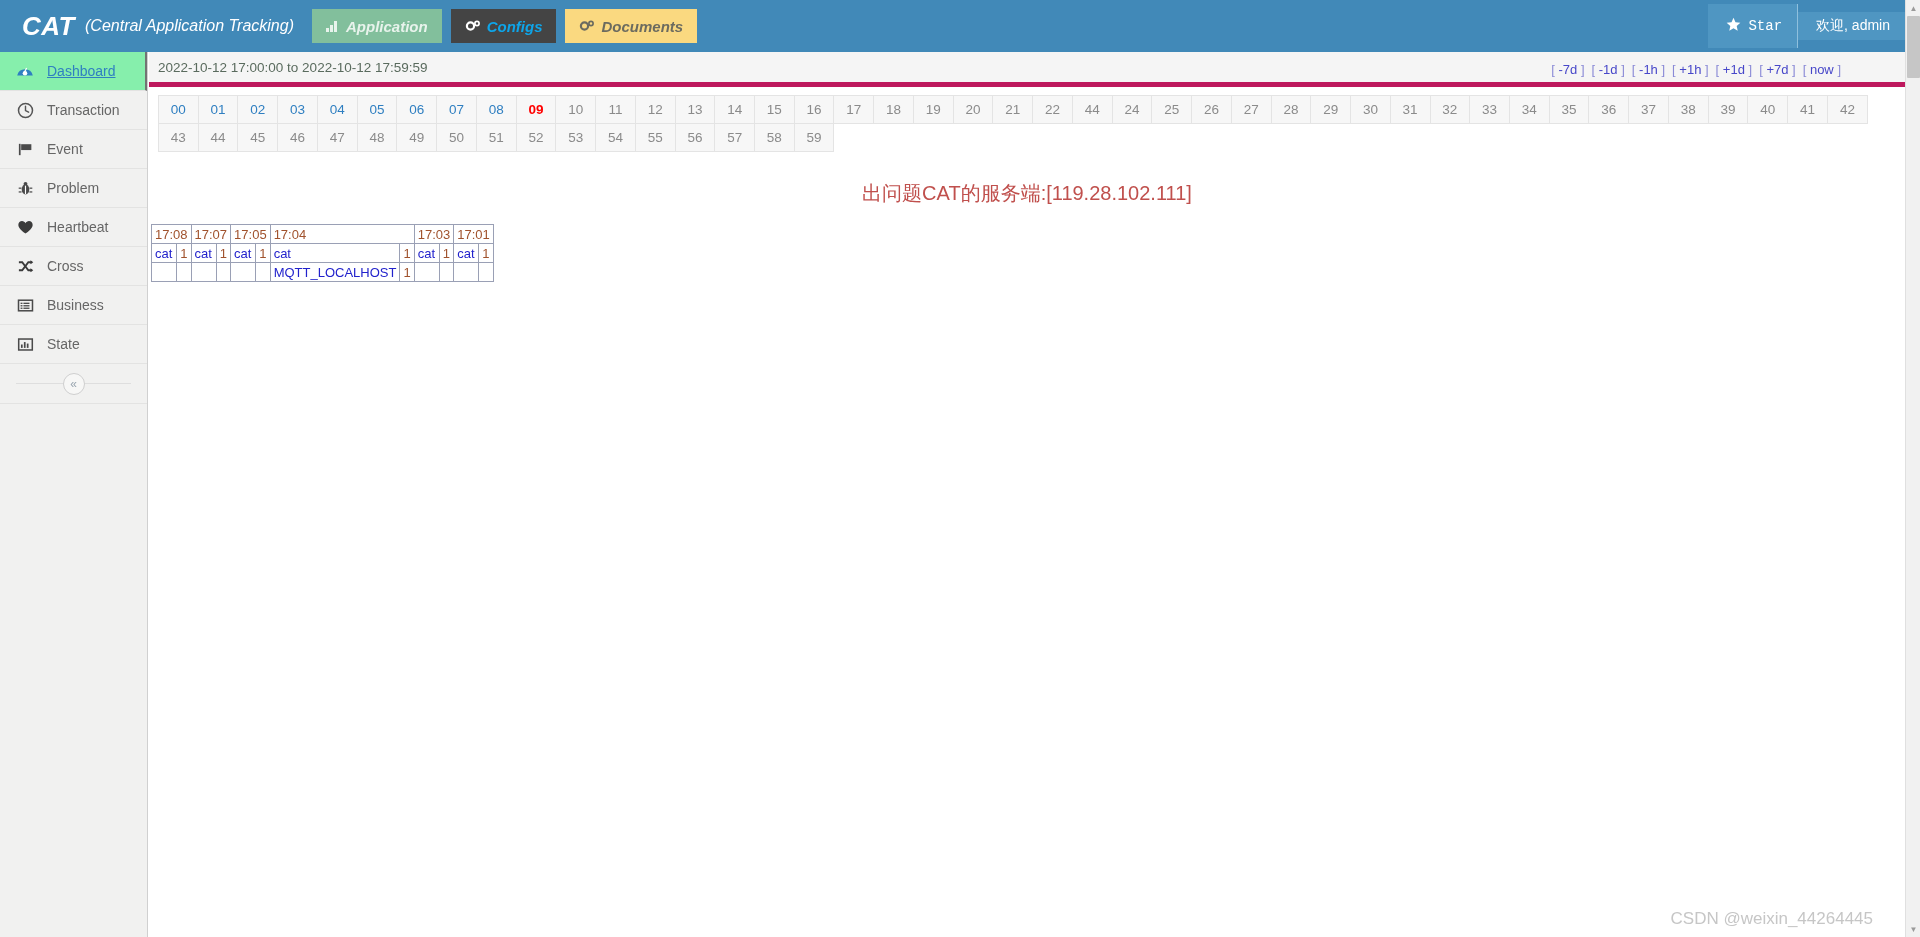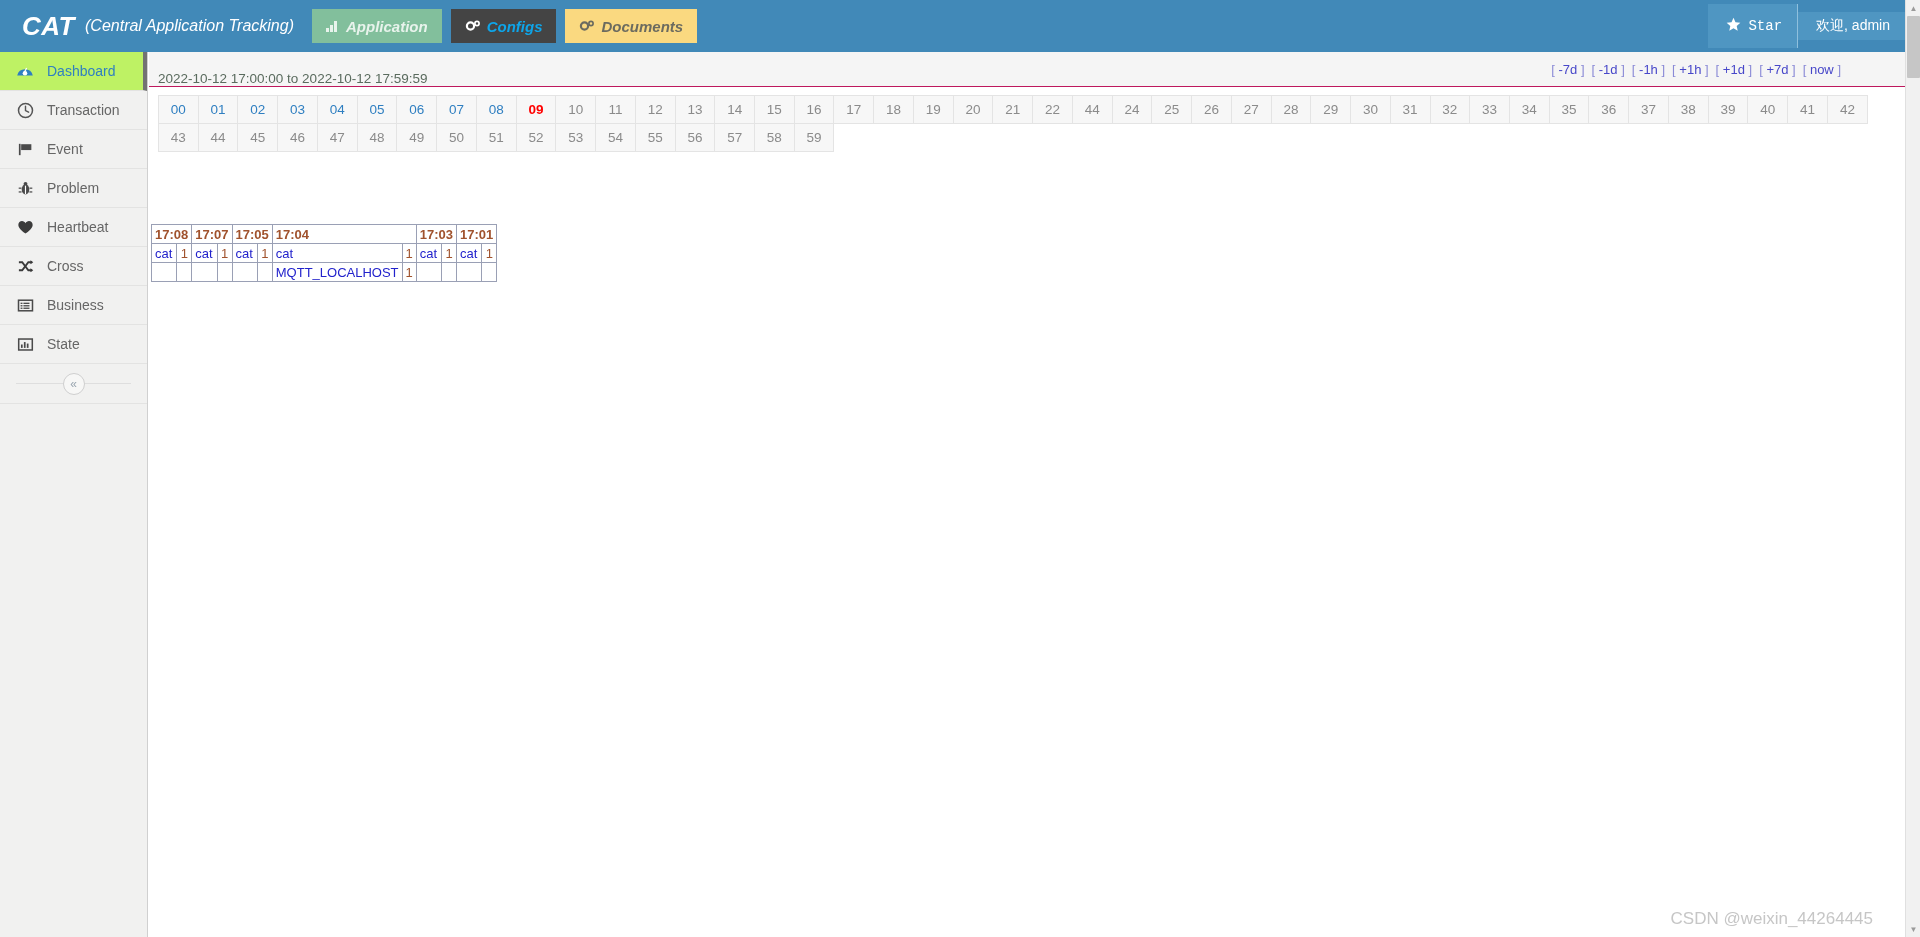--- a/index.html
+++ b/index.html
@@ -56,22 +56,23 @@
     background: #f1f1f0; border-right: 1px solid #d0d0d0;
   }
   .side-item {
     height: 39px; display: flex; align-items: center;
     border-bottom: 1px solid #e3e3e2;
     padding-left: 16px; gap: 13px;
     font-size: 14px; color: #666666; cursor: pointer;
   }
   .side-item .side-label { line-height: 1; }
   .side-item.active {
-    background: #bef264; color: #2f7fc1;
-    border-right: 4px solid #737373;
+    background: #86efac; color: #2f7fc1;
+    border-right: 2px solid #737373;
+    text-decoration: underline;
   }
   .side-icon { width: 18px; height: 18px; display: flex; align-items: center; justify-content: center; }
   .side-icon svg { display: block; }
   #collapse-row {
     height: 40px; display: flex; align-items: center; justify-content: center;
     border-bottom: 1px solid #e3e3e2; position: relative;
   }
   #collapse-line { position: absolute; left: 16px; right: 16px; top: 19px; height: 1px; background: #dedede; }
   #collapse-btn {
     position: relative; width: 22px; height: 22px; border-radius: 50%;
@@ -80,22 +81,22 @@
     color: #9aa6b0; font-size: 12px; cursor: pointer; line-height: 1;
   }
 
   
   #content {
     position: absolute; left: 149px; top: 52px;
     width: 1756px; height: 885px; background: #ffffff;
   }
 
   #daterow {
-    height: 35px; background: #f5f5f5; border-bottom: 1px solid #be185d;
-    display: flex; align-items: flex-end; position: relative;
+    height: 35px; background: #f5f5f5; border-bottom: 5px solid #be185d;
+    display: flex; align-items: center; position: relative;
   }
   #date-text { font-size: 13.5px; color: #5a6b5e; margin-left: 9px; }
   #jump-links {
     position: absolute; right: 64px; top: 0; height: 35px;
     display: flex; align-items: center; gap: 7px; font-size: 13px;
   }
   .jump-link { color: #4747c9; cursor: pointer; }
   .jump-link .brk { color: #8a8ad6; }
 
   
@@ -115,21 +116,21 @@
     margin-top: 28px; font-weight: 400;
   }
 
   
   #report-wrap { position: absolute; left: 0px; top: 172px; }
   table.report { border-collapse: collapse; margin-left: 2px; }
   table.report td {
     border: 1px solid #9aa0b5; font-size: 13px; height: 19px;
     padding: 0 3px; white-space: nowrap; line-height: 17px;
   }
-  td.t-time { color: #a0522d; font-weight: bold; }
+  td.t-time { color: #a0522d; font-weight: normal; }
   td.t-sys  { color: #333333; font-weight: bold; }
   td.t-cnt  { color: #333333; font-weight: bold; text-align: center; }
   td.v-name { color: #2222cc; }
   td.v-num  { color: #a0522d; text-align: center; }
   td.v-empty{ border: none; }
 
   
   #watermark {
     position: absolute; right: 32px; bottom: 8px;
     color: #c6c6c6; font-size: 17px;
@@ -413,20 +414,21 @@
             <td class="blank"></td>
             <td class="blank"></td>
             <td class="blank"></td>
             <td class="blank"></td>
             <td class="blank"></td>
           </tr>
         </tbody>
     </table>
   </div>
 
+  <div id="errmsg">出问题CAT的服务端:[119.28.102.111]</div>
 
   <div id="report-wrap">
     <table class="report">
       <tbody id="report-body">
           <tr>
             <td class="t-time" colspan="2">17:08</td>
             <td class="t-time" colspan="2">17:07</td>
             <td class="t-time" colspan="2">17:05</td>
             <td class="t-time" colspan="2">17:04</td>
             <td class="t-time" colspan="2">17:03</td>

